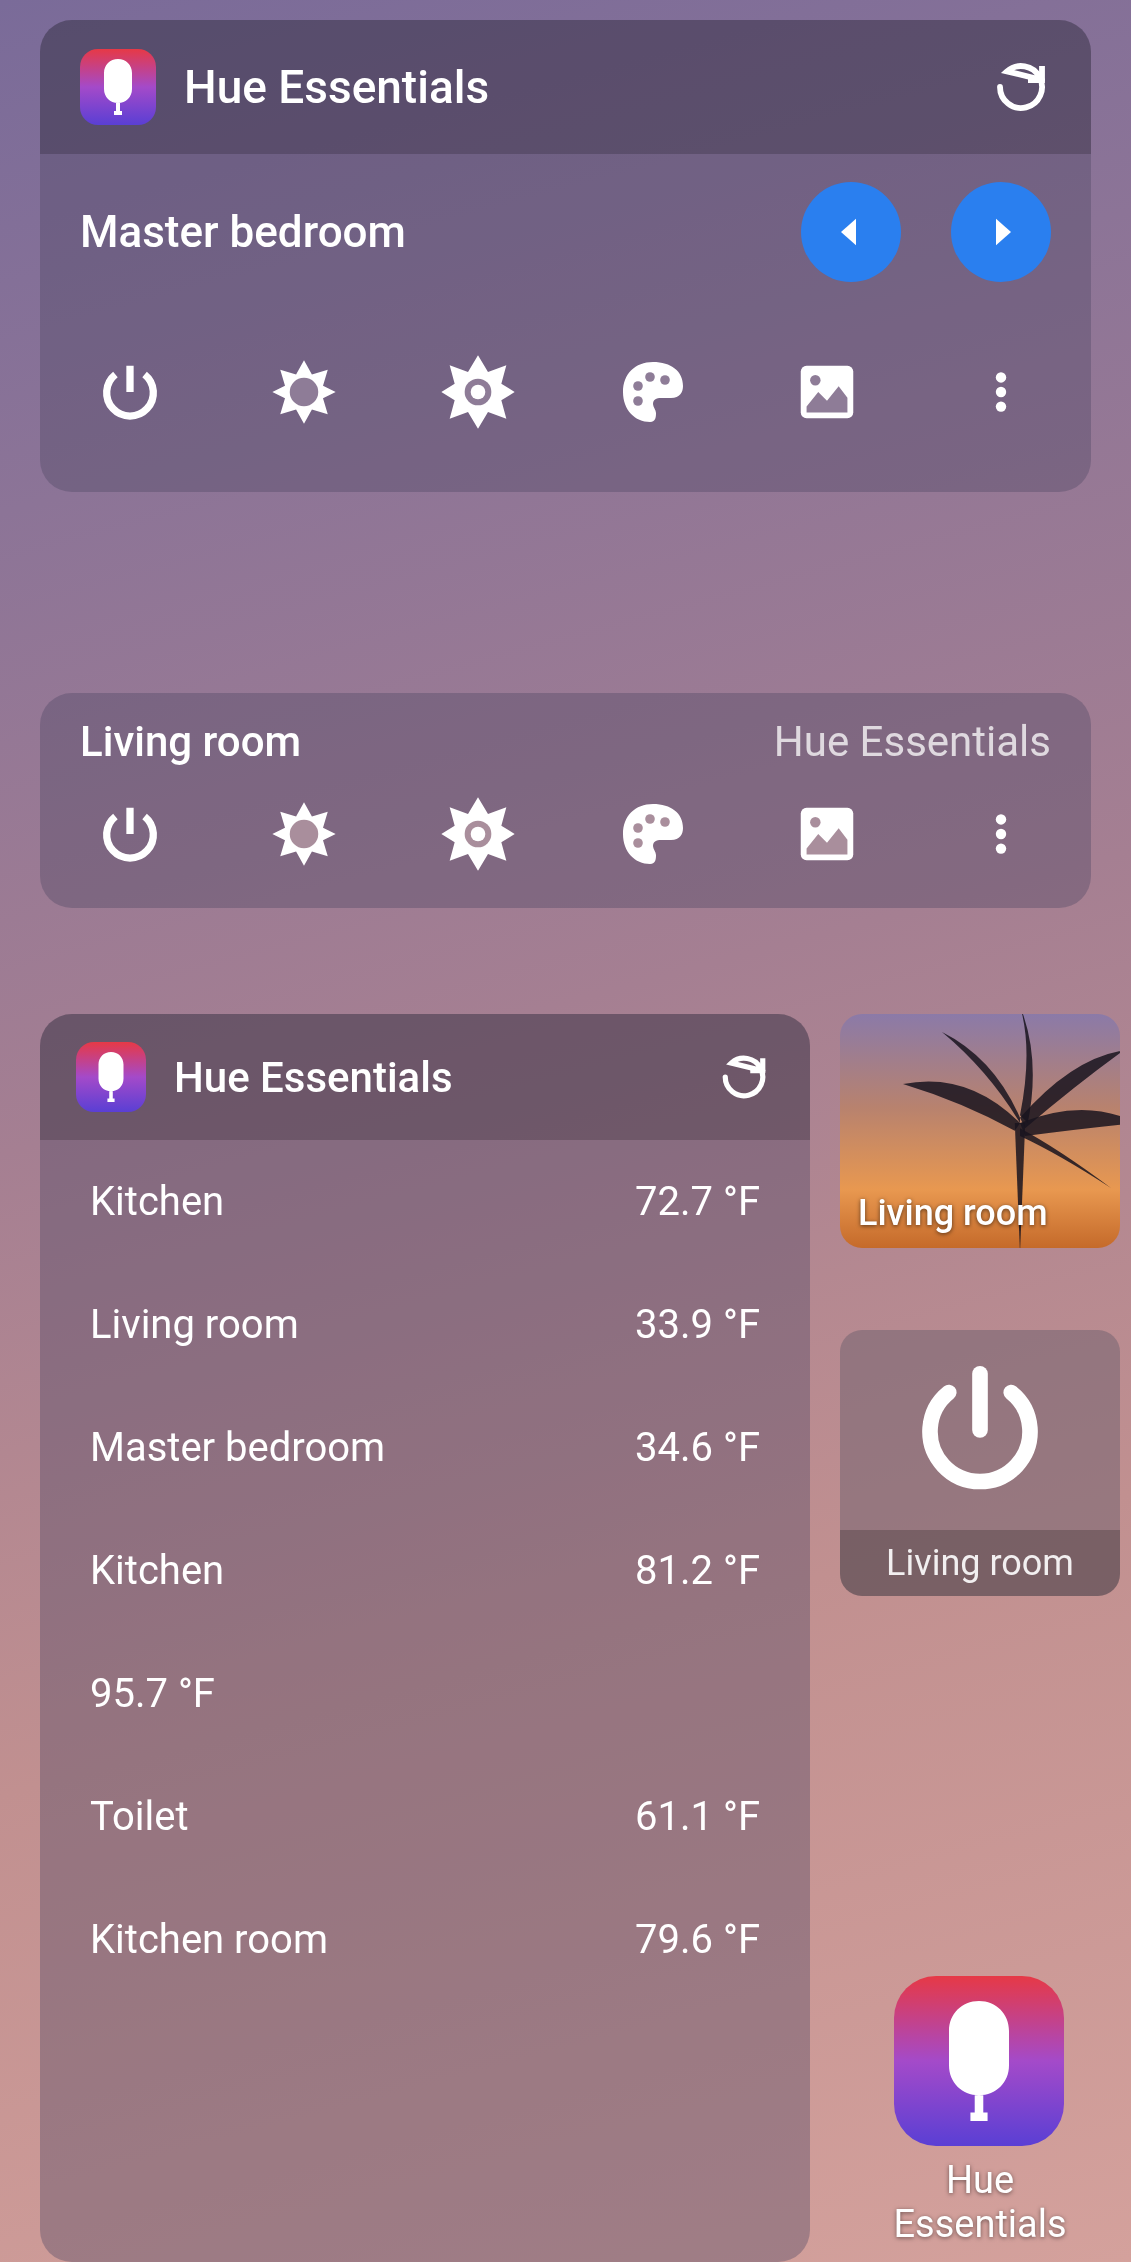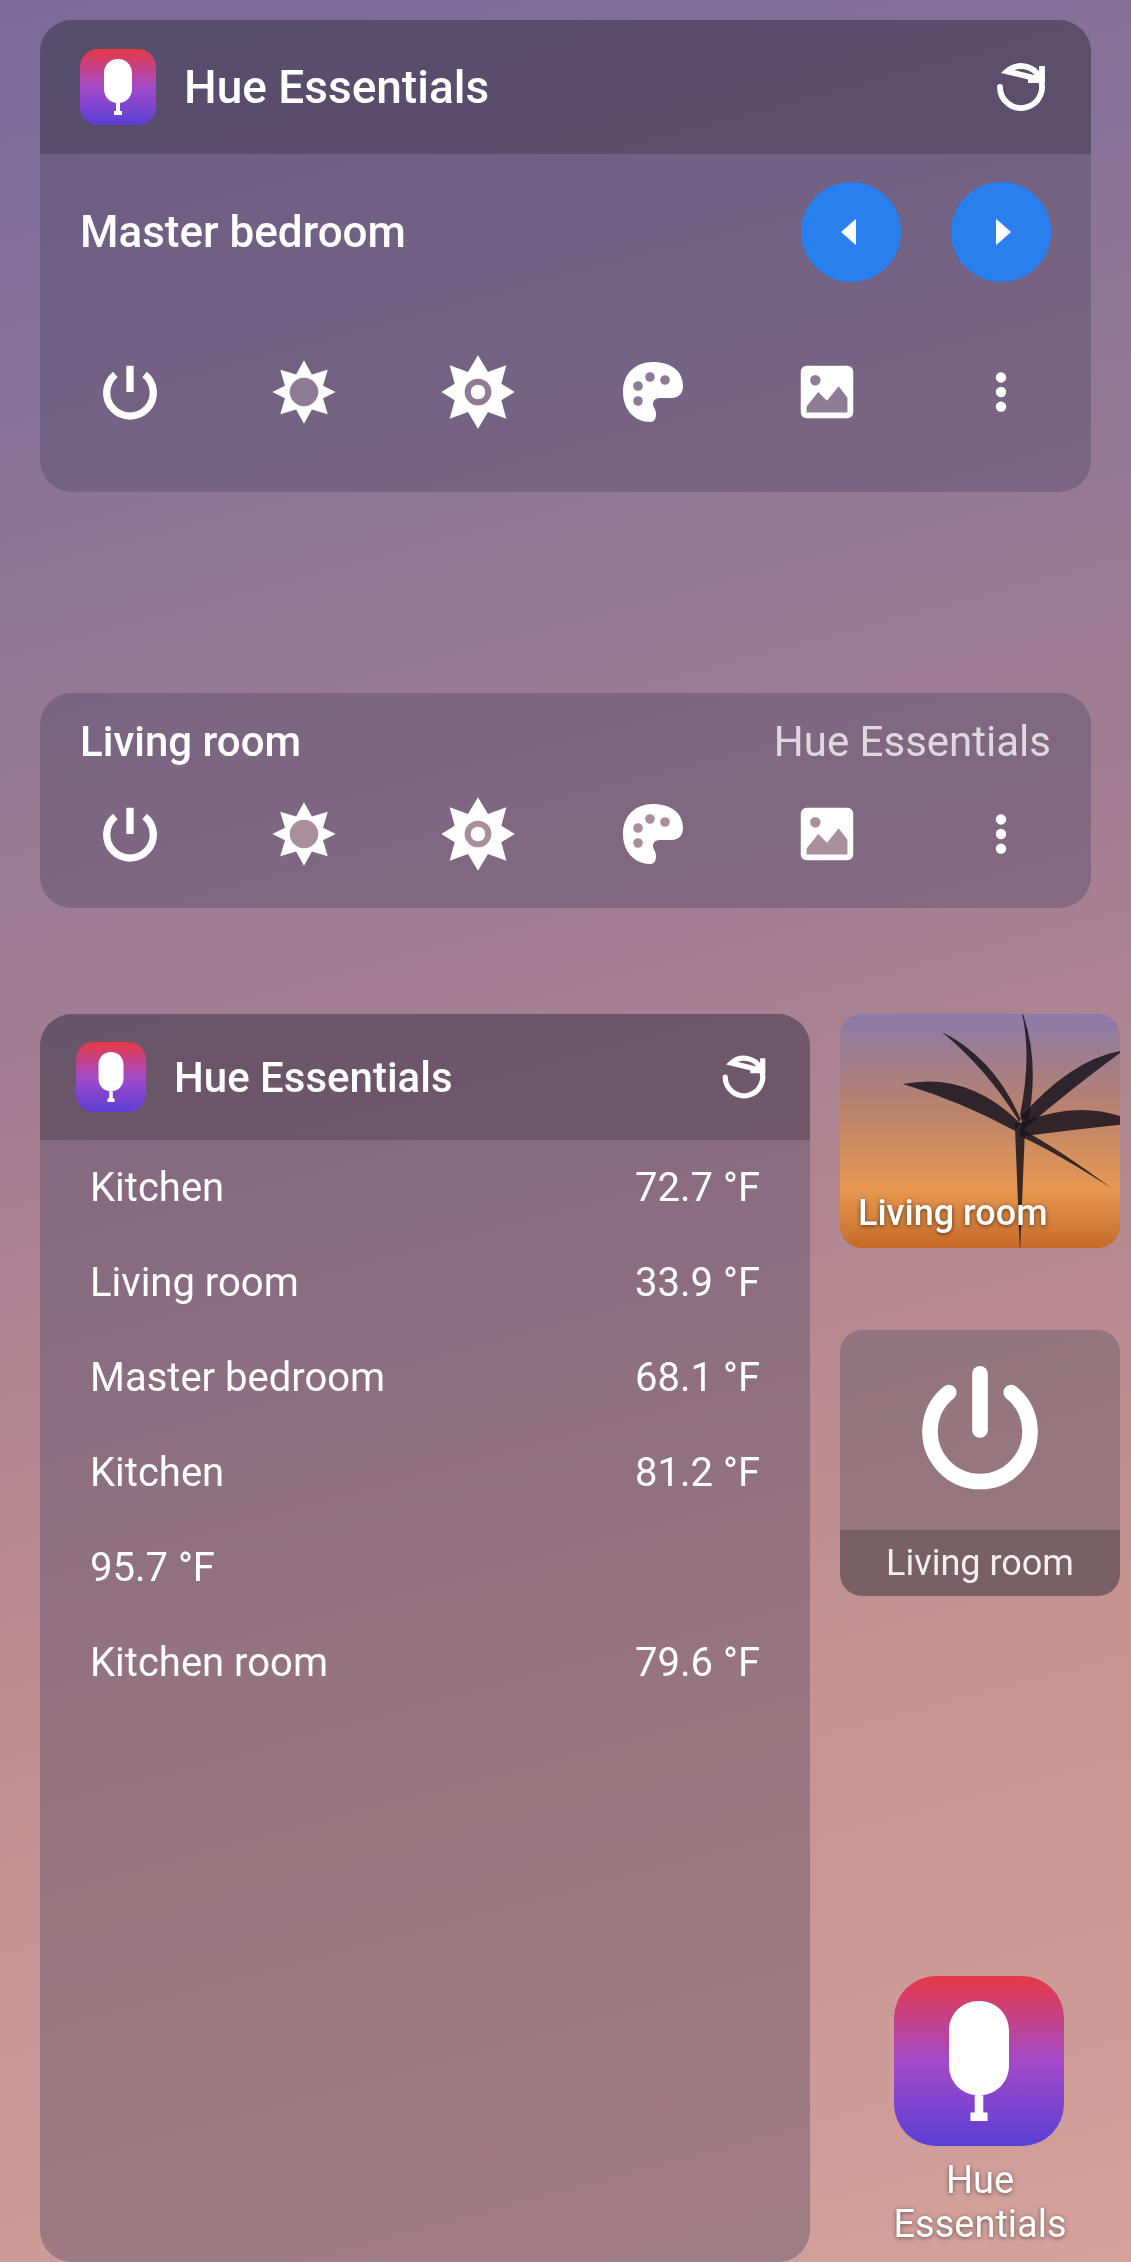--- a/index.html
+++ b/index.html
@@ -10,21 +10,21 @@
 .wtitle{color:#fff;font-size:46px;font-weight:500;flex:1}
 .ibtn{width:60px;height:60px;display:flex;align-items:center;justify-content:center;color:#fff}
 .roomrow{display:flex;align-items:center;padding:28px 40px 40px 40px}
 .roomname{color:#fff;font-size:44px;font-weight:500;flex:1}
 .navbtn{width:100px;height:100px;border-radius:50%;background:#2a7fef;display:flex;align-items:center;justify-content:center;color:#fff;margin-left:50px}
 .ctrlrow{display:flex;justify-content:space-between;align-items:center;padding:30px 50px 60px 50px}
 .ctrl{width:80px;height:80px;display:flex;align-items:center;justify-content:center;color:#fff}
 .w2hdr{display:flex;align-items:center;padding:24px 40px 10px 40px}
 .w2name{color:#fff;font-size:42px;font-weight:500;flex:1}
 .w2app{color:rgba(255,255,255,.75);font-size:42px}
-.trow{display:flex;align-items:center;padding:24px 50px;color:#fff;font-size:40px}
+.trow{display:flex;align-items:center;padding:38px 50px;color:#fff;font-size:40px}
 .trow span:first-child{flex:1}
 .tile{position:absolute;width:280px;border-radius:22px;overflow:hidden}
 .tileimg{height:234px;background:linear-gradient(180deg,#8b7aa8 0%,#b8826e 40%,#e89850 75%,#c56a2a 100%);position:relative;overflow:hidden}
 .tilelabel{position:absolute;bottom:14px;left:18px;color:#fff;font-size:36px;font-weight:500;text-shadow:0 1px 4px rgba(0,0,0,.6)}
 .powertile{position:absolute;width:280px;border-radius:22px;overflow:hidden;background:rgba(110,95,110,.5)}
 .powertop{height:200px;display:flex;align-items:center;justify-content:center}
 .powerbot{background:rgba(0,0,0,.2);color:rgba(255,255,255,.9);font-size:36px;text-align:center;padding:12px 0}
 .appicon{position:absolute;width:170px;height:170px;border-radius:42px;background:linear-gradient(180deg,#e63946 0%,#a44ac9 50%,#5a3fd4 100%);display:flex;align-items:center;justify-content:center}
 .applabel{position:absolute;color:#fff;font-size:38px;text-align:center;width:250px;text-shadow:0 1px 4px rgba(0,0,0,.5)}
 .palm{position:absolute;bottom:-5px;right:-30px;color:rgba(20,15,25,.85)}
@@ -176,28 +176,32 @@
       <div class="trow">
         <span>Kitchen</span>
         <span>72.7 °F</span>
       </div>
       <div class="trow">
         <span>Living room</span>
         <span>33.9 °F</span>
       </div>
       <div class="trow">
         <span>Master bedroom</span>
-        <span>68.1 °F</span>
+        <span>34.6 °F</span>
       </div>
       <div class="trow">
         <span>Kitchen</span>
         <span>81.2 °F</span>
       </div>
       <div class="trow">
         <span>95.7 °F</span>
+      </div>
+      <div class="trow">
+        <span>Toilet</span>
+        <span>61.1 °F</span>
       </div>
       <div class="trow">
         <span>Kitchen room</span>
         <span>79.6 °F</span>
       </div>
     </div>
 </div>
 
 <div class="tile" style="left:840px;top:1014px">
  <div class="tileimg">

